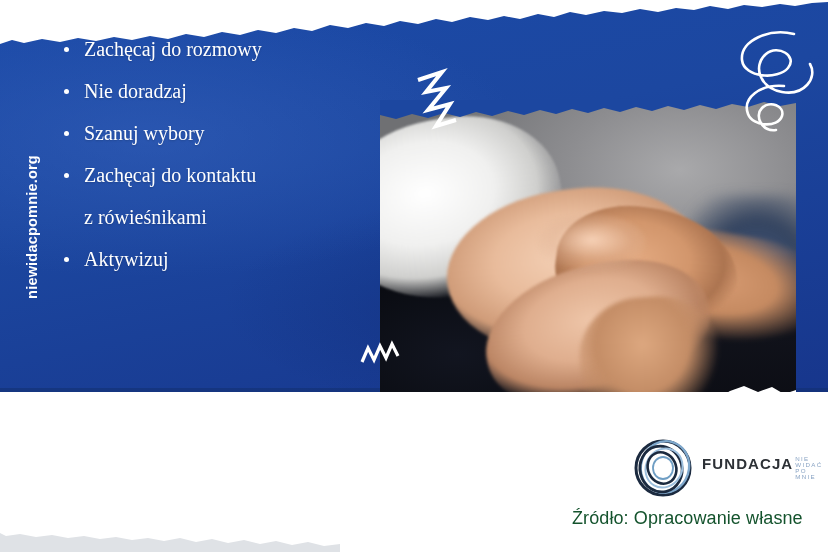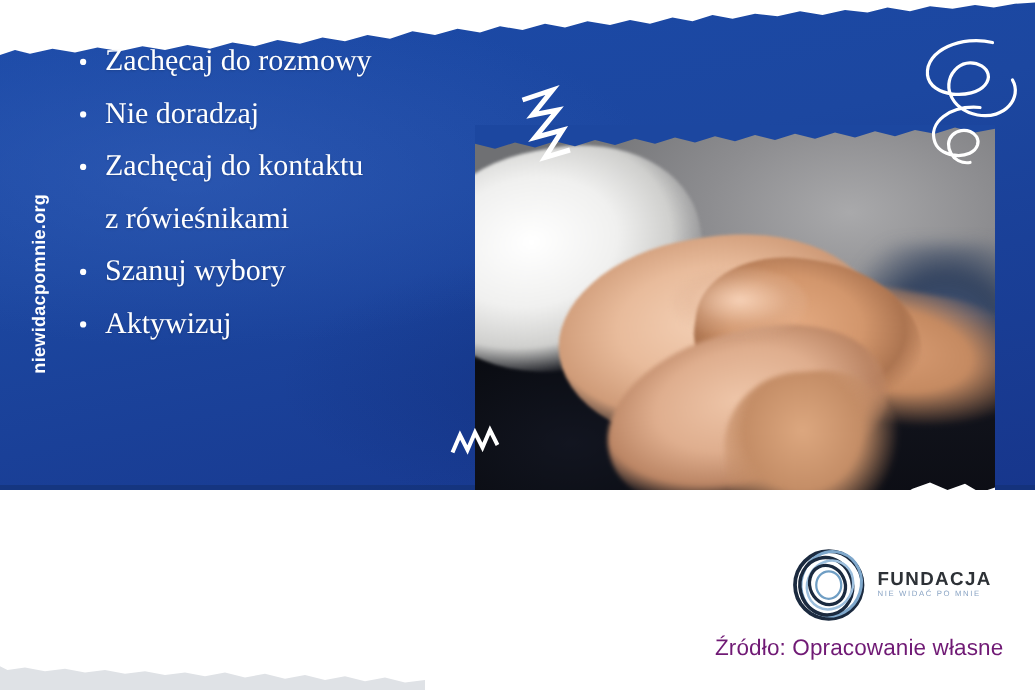--- a/index.html
+++ b/index.html
@@ -65,21 +65,21 @@
     position:absolute;
     left:62px;
     top:28px;
     width:330px;
     list-style:none;
   }
   .bullets li {
     position:relative;
     color:#ffffff;
     font-family:"Liberation Serif", serif;
-    font-size:24px;
+    font-size:20px;
     line-height:42px;
     padding-left:22px;
     text-shadow:0 1px 2px rgba(0,0,0,.18);
     white-space:pre-line;
   }
   .bullets li::before {
     content:"";
     position:absolute;
     left:2px; top:19px;
     width:5px; height:5px;
@@ -220,21 +220,21 @@
 
   
   .logo-block {
     position:absolute;
     left:632px; top:437px;
     display:flex;
     align-items:center;
     gap:8px;
   }
   .logo-mark { width:62px; height:62px; flex:none; }
-  .logo-text { display:flex; flex-direction:column; gap:2px; }
+  .logo-text { display:flex; flex-direction:row; gap:2px; }
   .logo-title {
     font-family:"Liberation Sans", sans-serif;
     font-size:15px;
     font-weight:700;
     letter-spacing:1.1px;
     color:#2d3136;
     line-height:1;
   }
   .logo-tagline {
     font-family:"Liberation Sans", sans-serif;
@@ -243,21 +243,21 @@
     color:#8aa4c4;
     line-height:1;
   }
 
   
   .source-caption {
     position:absolute;
     left:572px; top:508px;
     font-family:"Liberation Sans", sans-serif;
     font-size:18px;
-    color:#701a75;
+    color:#14532d;
     letter-spacing:.1px;
     white-space:nowrap;
   }
 </style>
 </head>
 <body>
 
 <div id="canvas">
 
   <div class="blue-panel">
@@ -265,23 +265,23 @@
       <path fill="#ffffff" d="M0,0 H828 V2 L812,3 795,6 780,4 762,7 744,5 728,9 710,6 694,10 676,8 658,12 640,9 622,13 604,11 586,15 570,12 554,17 538,14 520,19 504,16 488,20 470,17 452,22 436,19 418,24 400,21 384,26 366,23 348,28 330,25 312,31 294,28 276,33 258,30 240,35 222,32 204,37 186,34 168,39 150,36 132,40 114,37 96,41 78,38 60,42 42,39 24,43 12,40 0,44 Z"></path>
     </svg>
     <div class="blue-bottom-line"></div>
   </div>
 
   <div class="vertical-url">niewidacpomnie.org</div>
 
   <ul class="bullets">
     <li>Zachęcaj do rozmowy</li>
     <li>Nie doradzaj</li>
+    <li>Szanuj wybory</li>
     <li>Zachęcaj do kontaktu
 z rówieśnikami</li>
-    <li>Szanuj wybory</li>
     <li>Aktywizuj</li>
   </ul>
 
   <div class="photo-wrap">
     <div class="photo">
       <div class="photo-denim"></div>
       <div class="photo-dark-lower"></div>
       <div class="photo-sleeve"></div>
       <div class="hand-child-arm"></div>
       <div class="hand-adult"></div>

